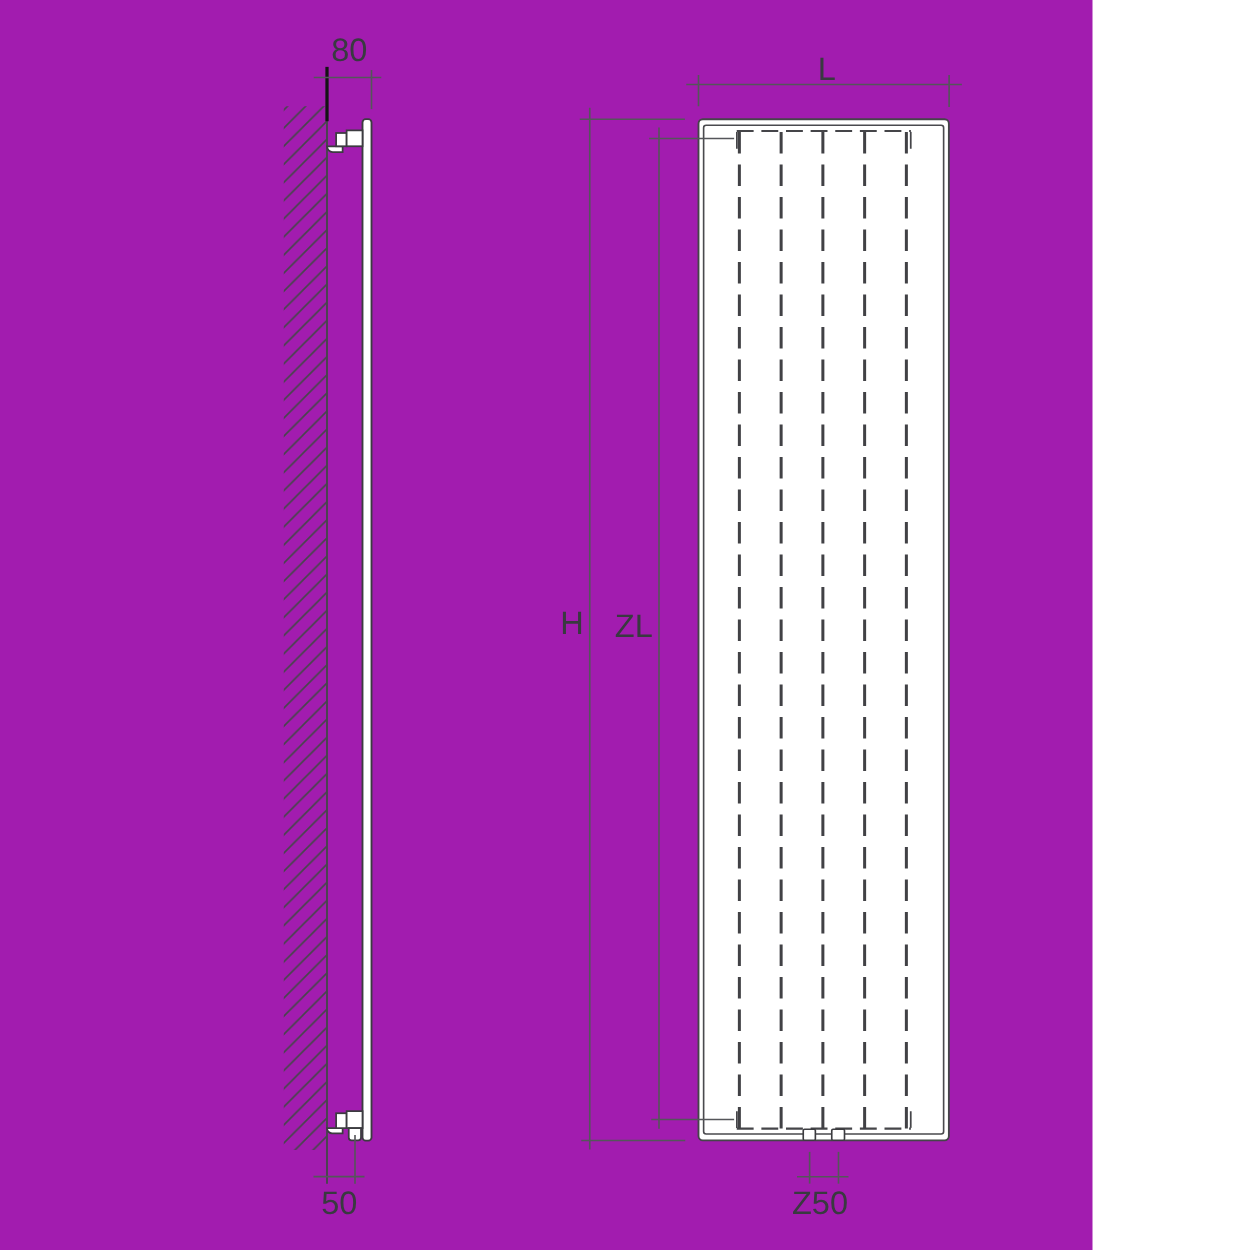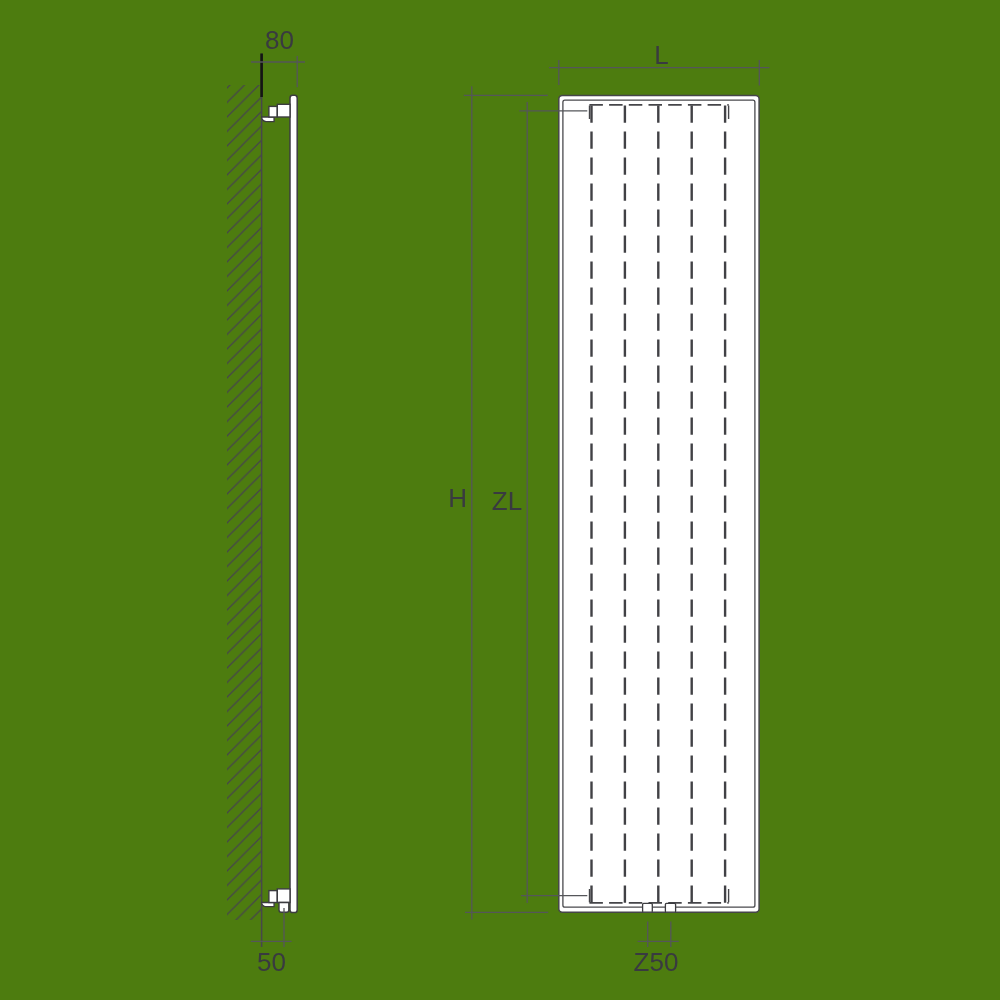--- a/index.html
+++ b/index.html
@@ -1,16 +1,16 @@
 <!DOCTYPE html>
 <html><head>
 <meta charset="utf-8">
 <style>
   html,body{margin:0;padding:0;background:#ffffff;}
-  .canvas{position:relative;width:1000px;height:1000px;background:#4d7c0f;overflow:hidden;
+  .canvas{position:relative;width:874px;height:1000px;background:#a21caf;overflow:hidden;
     font-family:"Liberation Sans", sans-serif;}
   svg{position:absolute;left:0;top:0;}
   text{font-family:"Liberation Sans", sans-serif;fill:#393a40;}
 </style>
 </head>
 <body>
 <div class="canvas">
 <svg width="1000" height="1000" viewBox="0 0 1000 1000" fill="none">
 <defs>
   <pattern id="hat" x="10.5" y="0" width="14.5" height="14.5" patternUnits="userSpaceOnUse">

